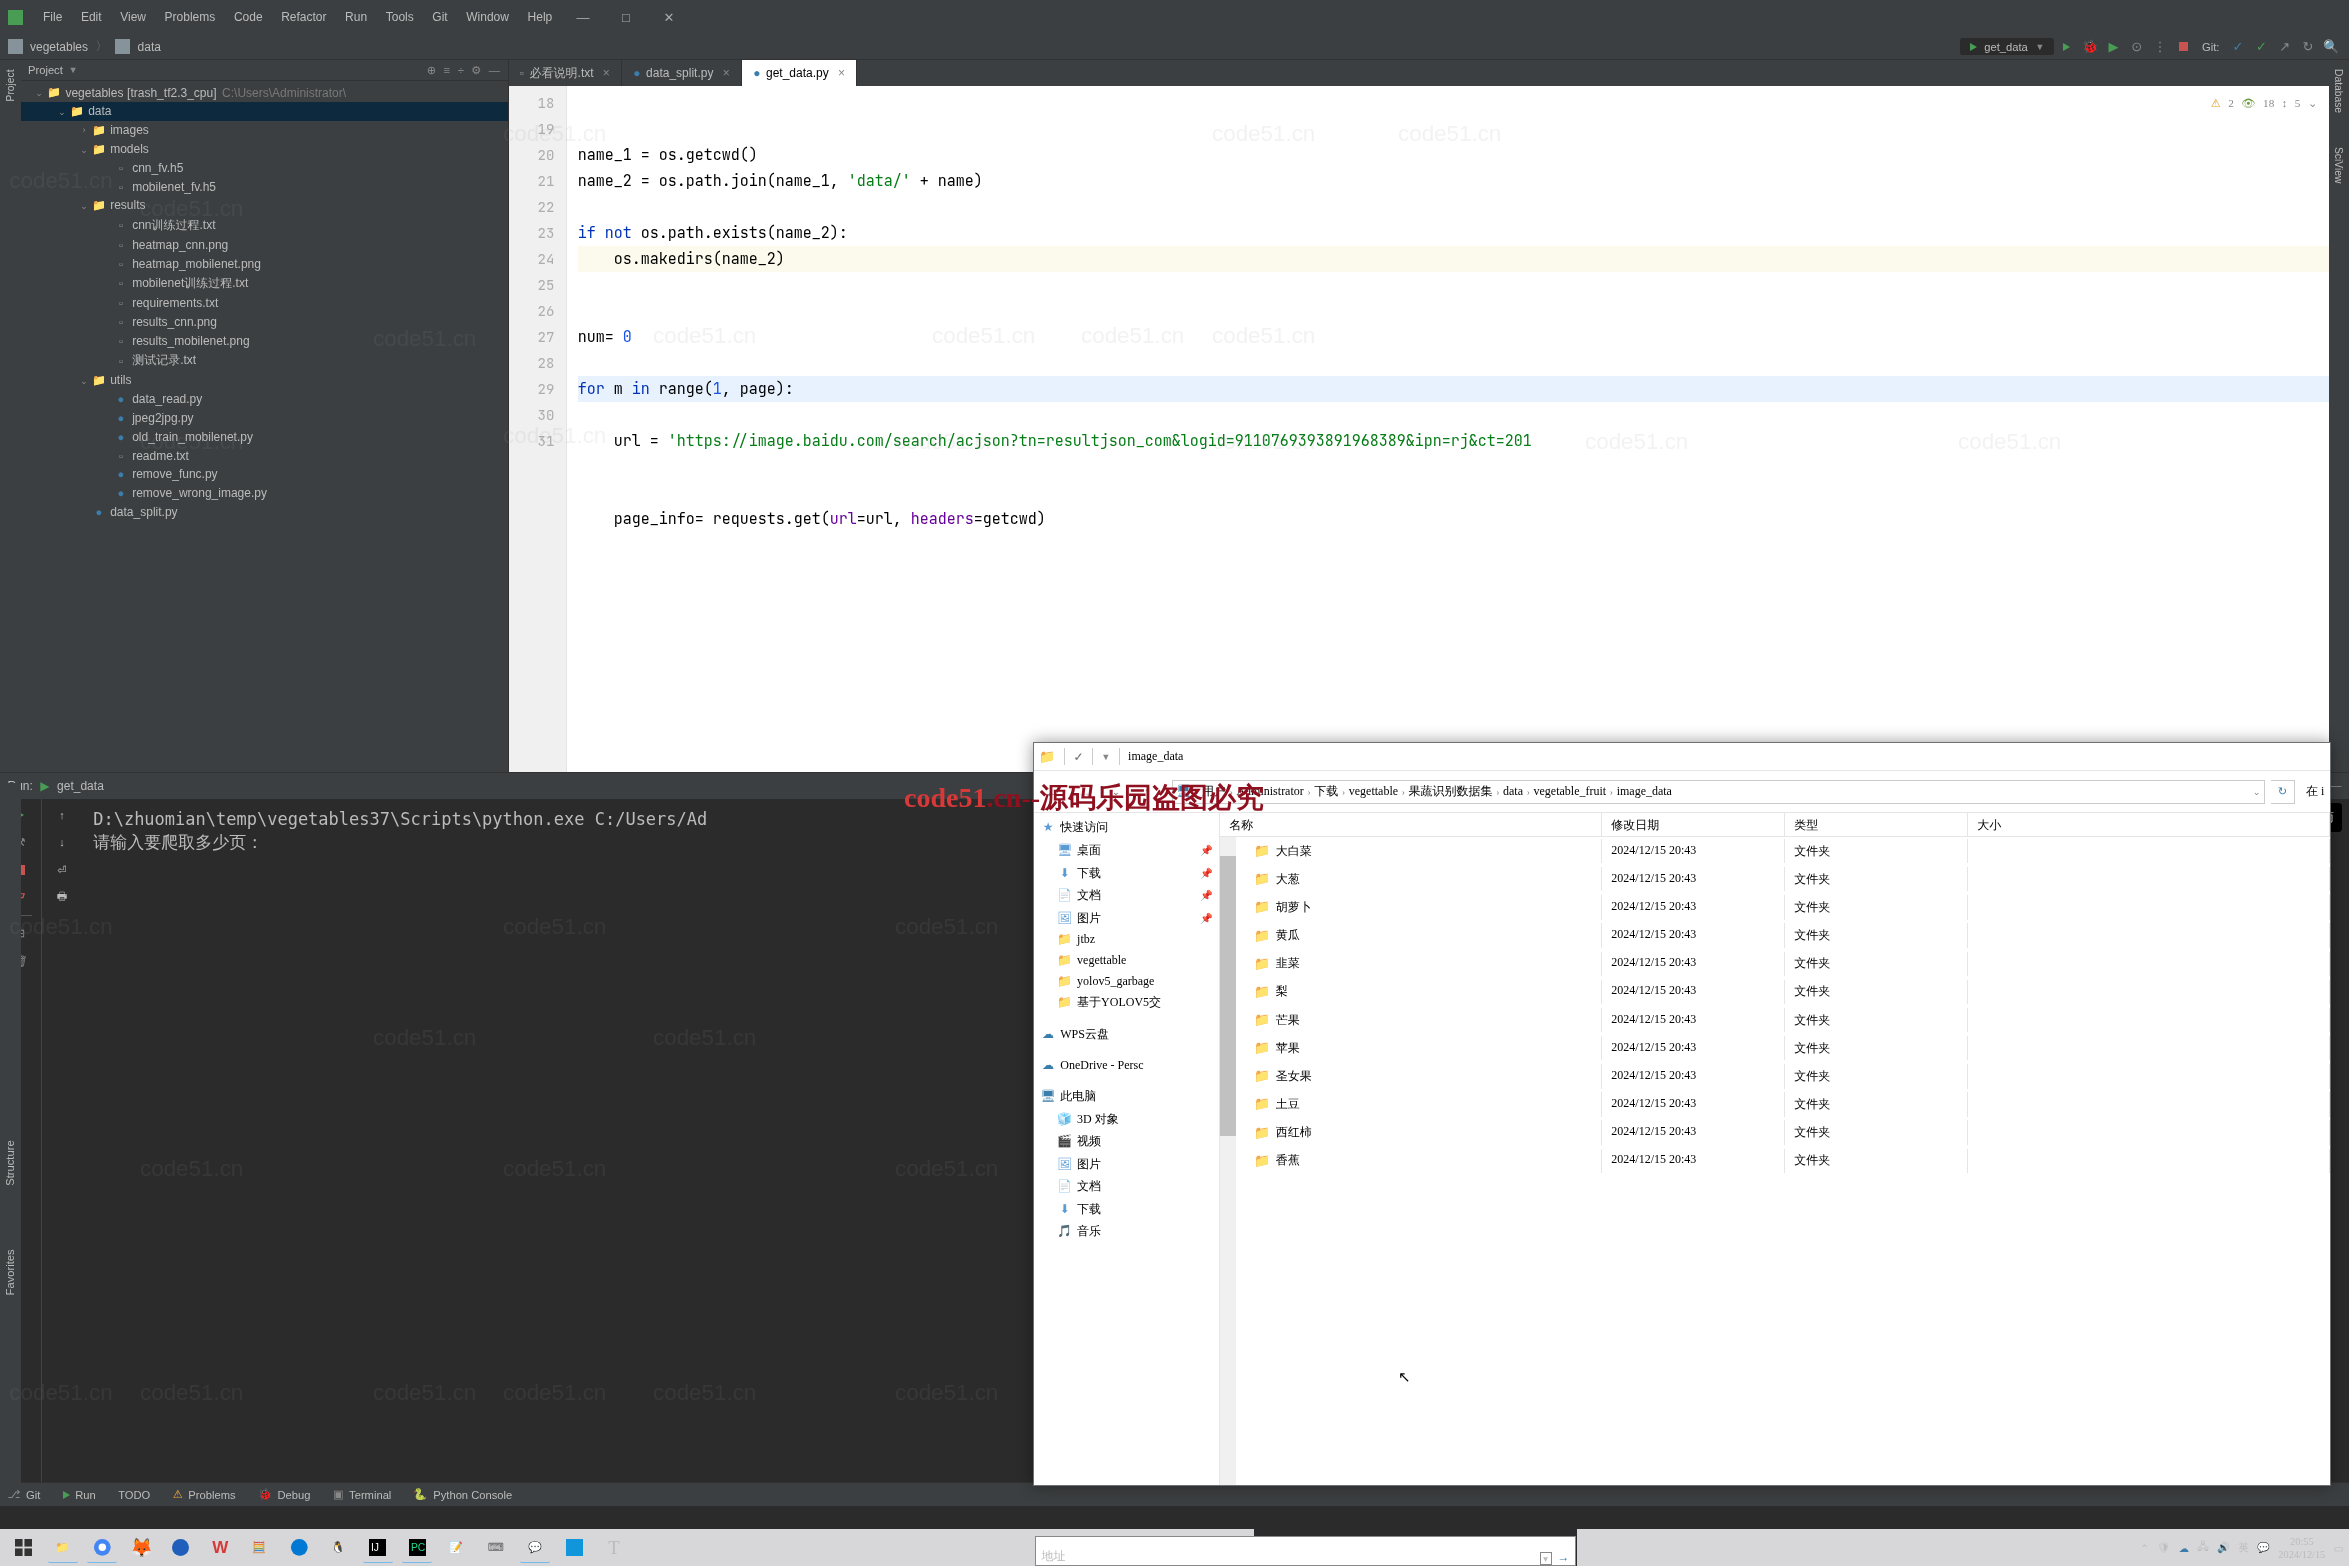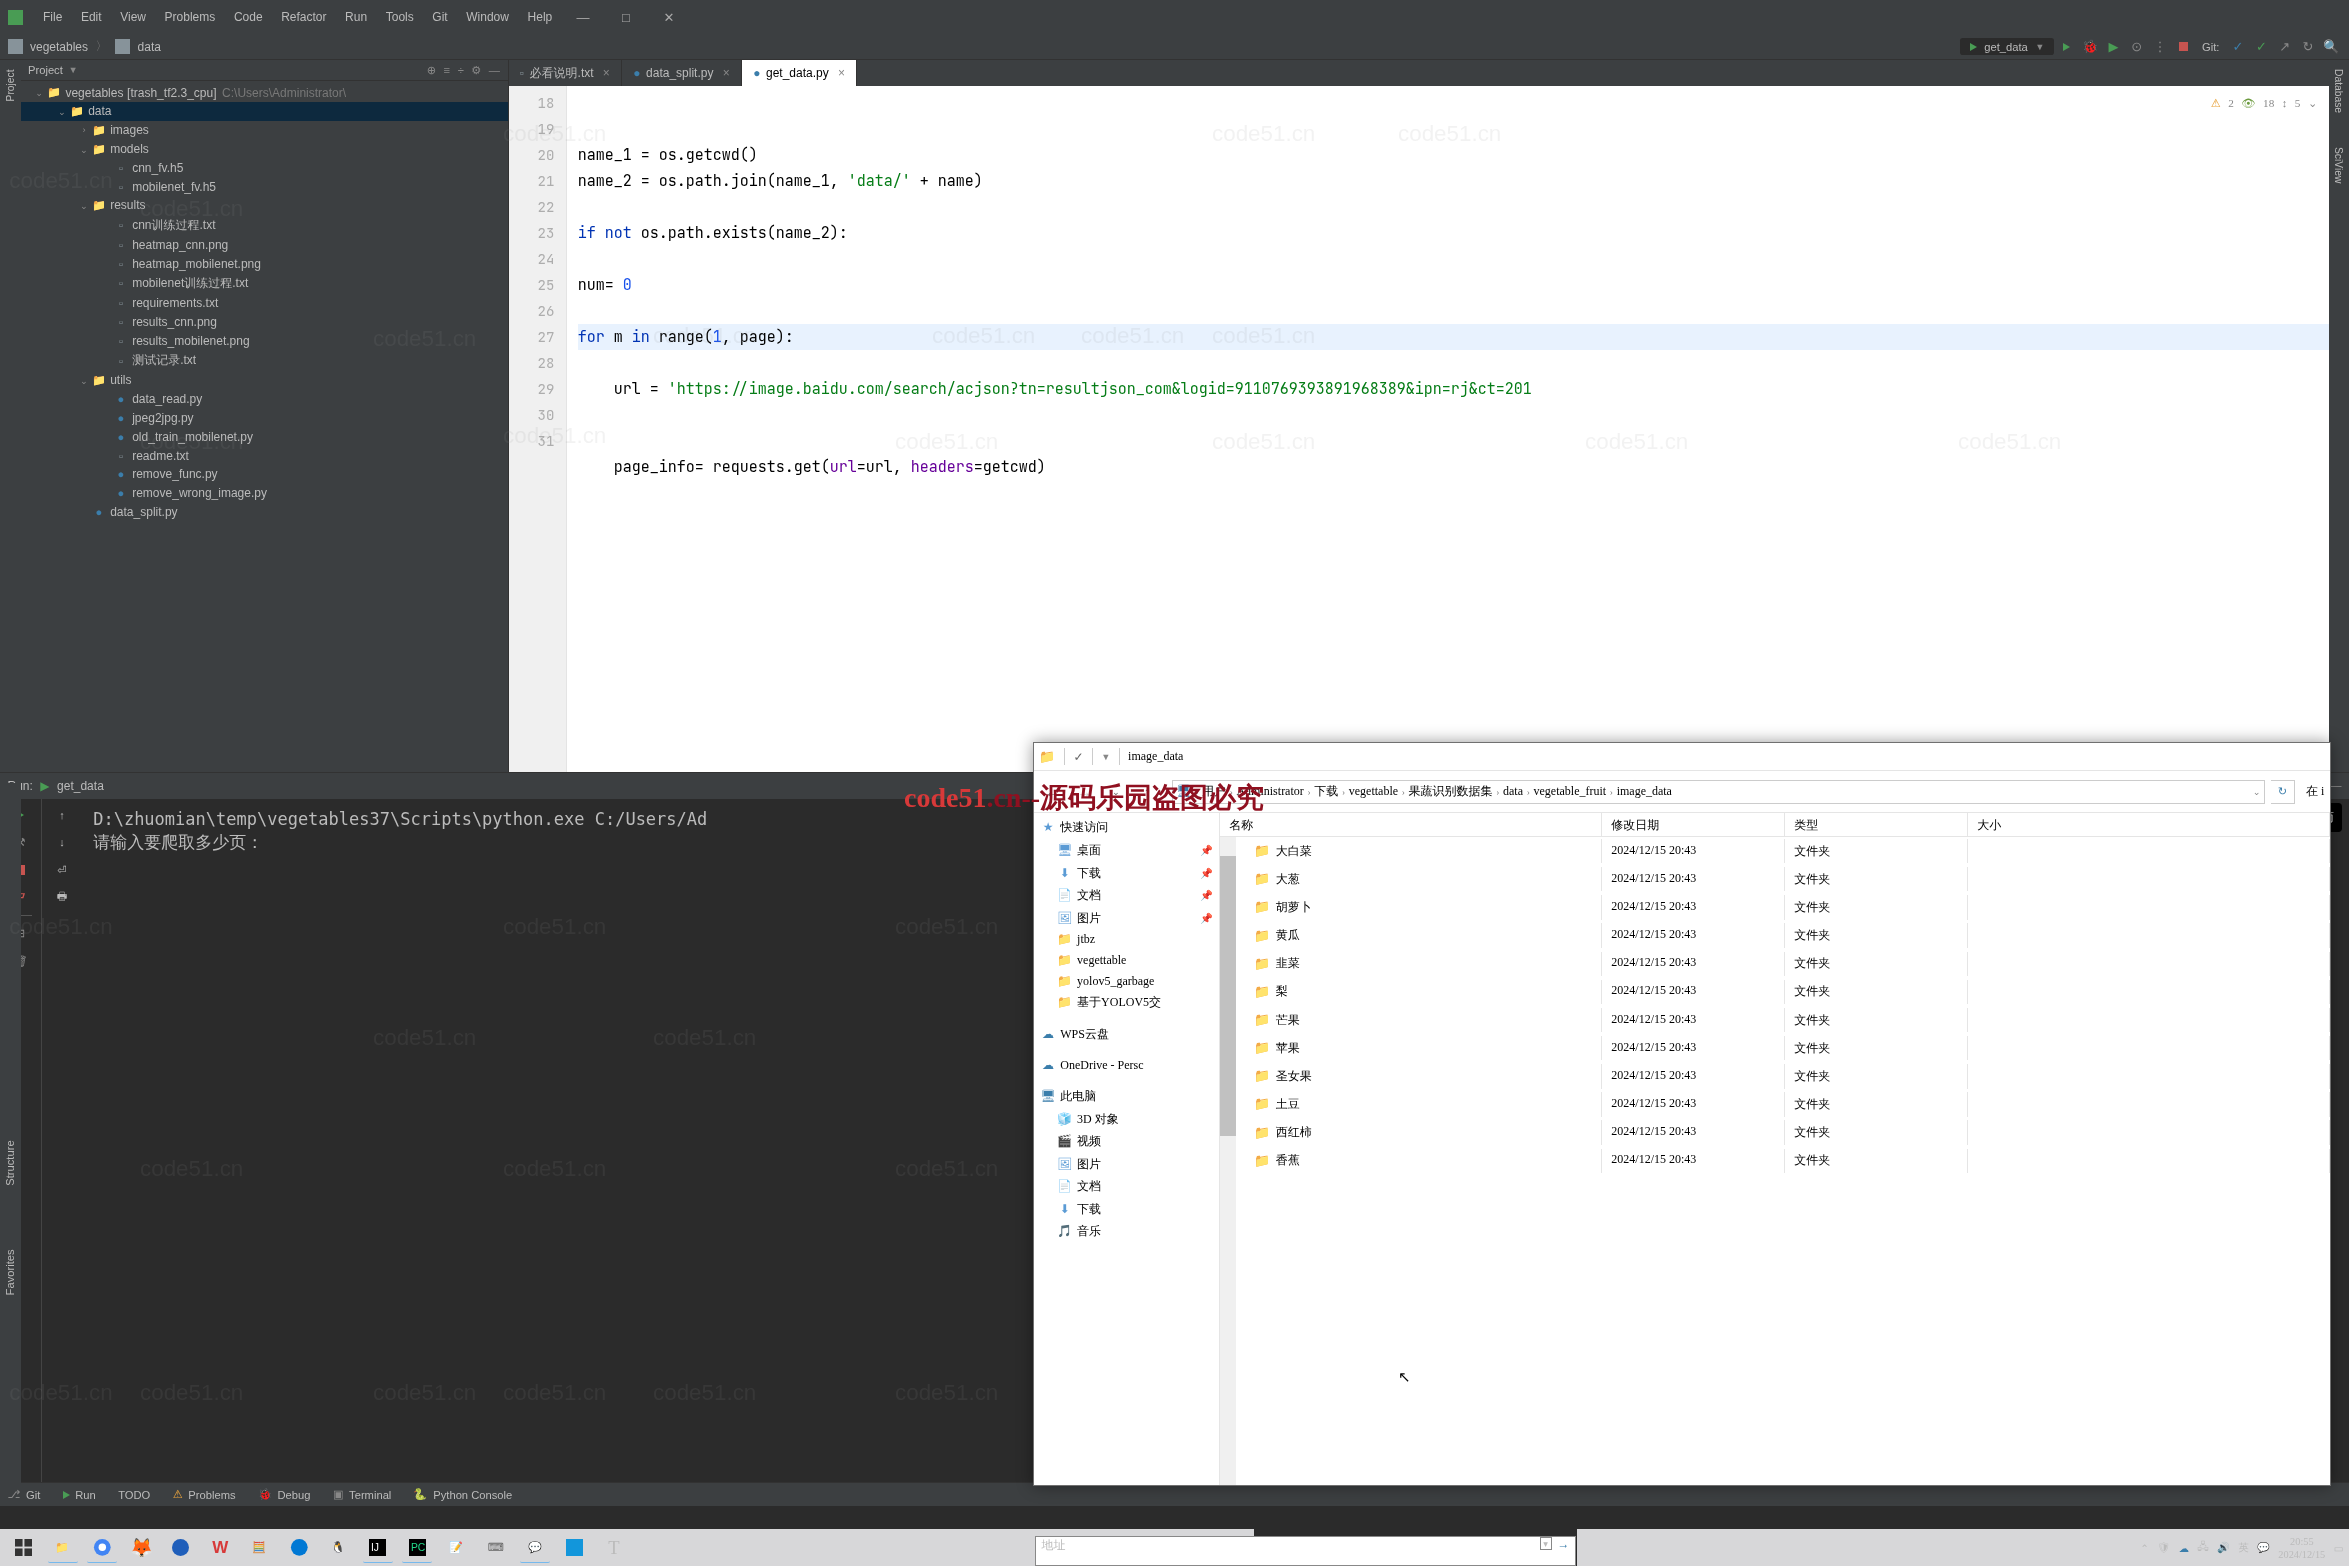--- a/index.html
+++ b/index.html
@@ -101,21 +101,21 @@
 .ex-rows { flex: 1; overflow: auto; position: relative; }
 .ex-row { display: flex; padding: 1.9px 0; font-size: 12px; font-family: "Microsoft YaHei"; cursor: pointer; }
 .ex-row .ex-col-name { display: flex; align-items: center; gap: 5.6px; padding-left: 34px; }
 .ex-row .fld { color: #f8d775; font-size: 13px; }
 .ex-scrollbar { position: absolute; left: 0; top: 0; width: 16px; height: 100%; background: #f0f0f0; }
 .ex-scrollbar-thumb { width: 16px; height: 280px; background: #c1c1c1; margin-top: 18.6px; }
 .watermark-red-dark { color: #901020; font-weight: bold; font-family: "Microsoft YaHei"; font-size: 28px; position: absolute; z-index: 30; }
 .cursor-icon { position: absolute; font-size: 15px; color: #000; z-index: 31; }
 
 .taskbar { position: absolute; bottom: 0; left: 0; width: 1254px; height: 37px; background: #d7d7d9; display: flex; align-items: center; padding: 0 3.7px; z-index: 40; }
-.taskbar-addr { position: absolute; bottom: 0; left: 1035px; width: 541px; height: 30px; background: #fff; border: 0.9px solid #888; display: flex; align-items: flex-start; padding: 0 5.6px; font-size: 12px; font-family: "Microsoft YaHei"; z-index: 41; }
+.taskbar-addr { position: absolute; bottom: 0; left: 1035px; width: 541px; height: 30px; background: #fff; border: 0.9px solid #888; display: flex; align-items: flex-end; padding: 0 5.6px; font-size: 12px; font-family: "Microsoft YaHei"; z-index: 41; }
 .task-icon { width: 30px; height: 30px; display: flex; align-items: center; justify-content: center; margin: 0 4.7px; cursor: pointer; border-radius: 1.9px; }
 .task-icon.running { border-bottom: 1.9px solid #76b9ed; }
 .tray { margin-left: auto; display: flex; align-items: center; gap: 8.4px; padding-right: 5.6px; font-size: 10.3px; font-family: "Microsoft YaHei"; }
 .tray-clock { text-align: center; line-height: 13px; }
 
 svg { display: block; }
 </style>
 </head>
 <body>
 
@@ -364,20 +364,21 @@
           <div>29</div>
           <div>30</div>
           <div>31</div>
         </div>
       <div class="code" id="code">
 <span></span>
 <span><span>name_1 = os.getcwd()</span></span>
 <span><span>name_2 = os.path.join(name_1, </span><span class="str">'data/'</span><span> + name)</span></span>
 <span></span>
 <span><span class="kw">if not</span><span> os.path.exists(name_2):</span></span>
+<span class="code-hl"><span>    os.makedirs(name_2)</span></span>
 <span class="code-hl"></span>
 <span><span>num= </span><span class="num">0</span></span>
 <span></span>
 <span class="code-hl2"><span class="kw">for</span><span> m </span><span class="kw">in</span><span> range(</span><span class="num">1</span><span>, page):</span></span>
 <span><span>    url = </span><span class="str">'https://image.baidu.com/search/acjson?tn=resultjson_com&amp;logid=9110769393891968389&amp;ipn=rj&amp;ct=201</span></span>
 <span></span>
 <span></span>
 <span><span>    page_info= requests.get(</span><span class="param">url</span><span>=url, </span><span class="param">headers</span><span>=getcwd)</span></span>
         <div class="editor-status">
           <span style="color:#e8a33d;">⚠</span><span>2</span>

